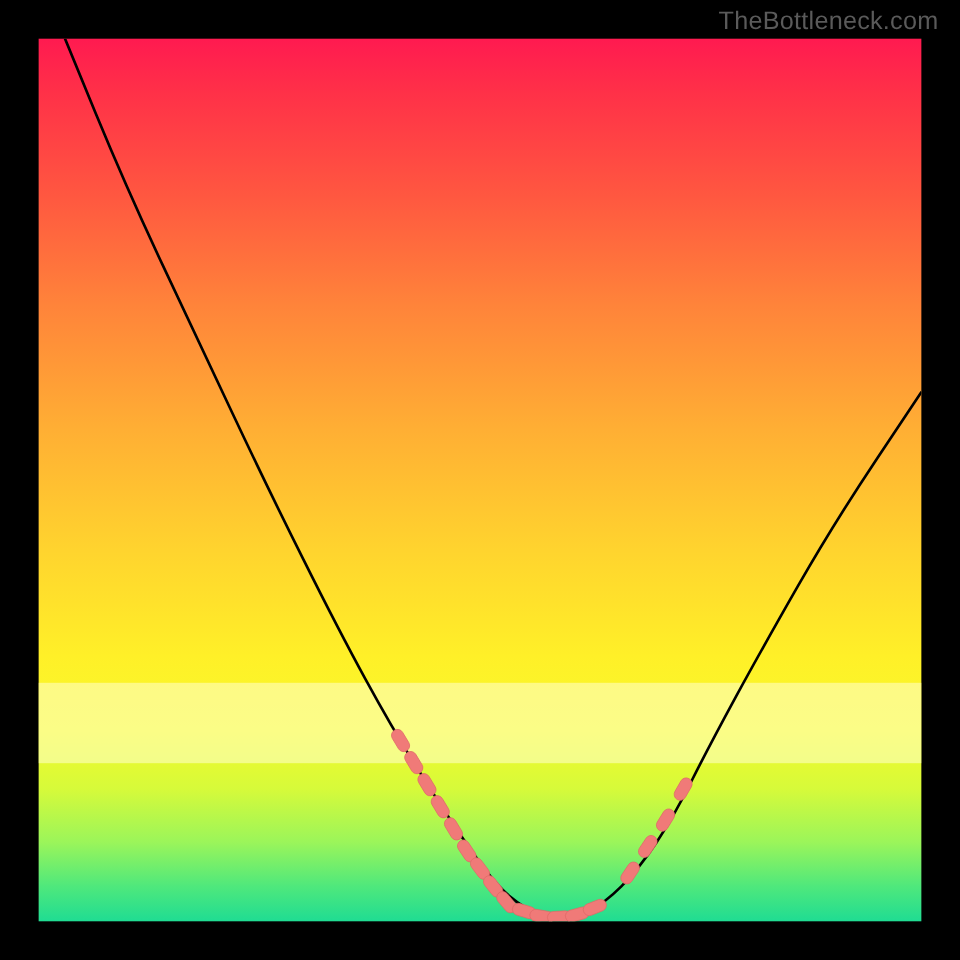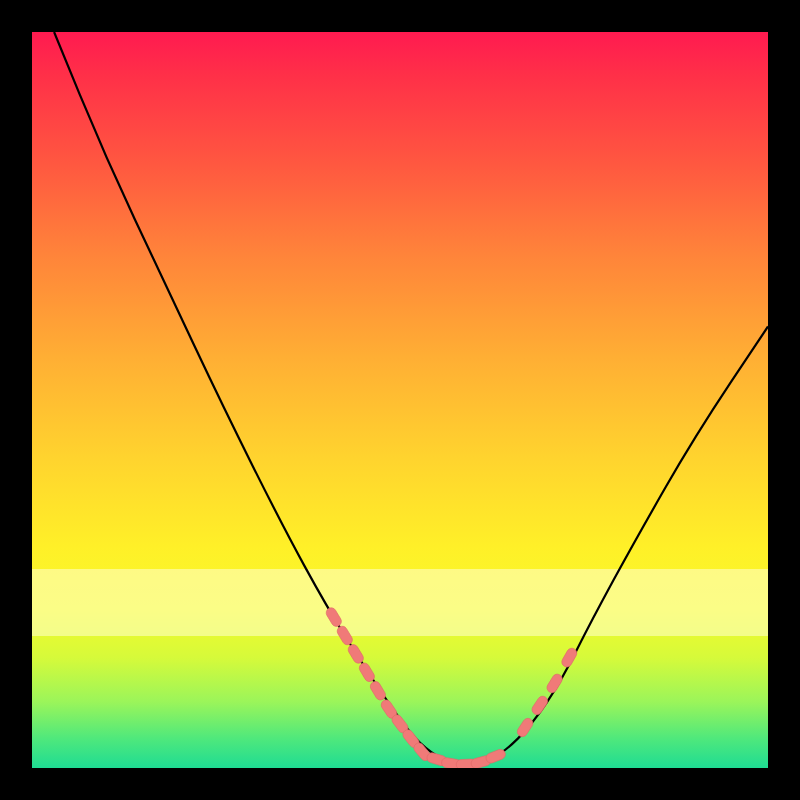--- a/index.html
+++ b/index.html
@@ -71,20 +71,21 @@
     font-size: 21px;
     letter-spacing: 0.2px;
     user-select: none;
   }
 </style>
 </head>
 <body>
 
 <div class="frame">
 
+  <div class="watermark">TheBottleneck.com</div>
 
   <div class="plot-area">
     <div class="gradient"></div>
     <div class="pale-band"></div>
     <svg class="curve-layer" viewBox="0 0 736 736" preserveAspectRatio="none">
       <path id="curve-path" d="M 22.1 0.0 Q 22.1 0.0 47.8 62.6 Q 73.6 125.1 103.0 187.7 Q 132.5 250.2 161.9 312.8 Q 191.4 375.4 220.8 434.2 Q 250.2 493.1 272.3 533.6 Q 294.4 574.1 312.8 603.5 Q 331.2 633.0 345.9 655.0 Q 360.6 677.1 371.7 691.8 Q 382.7 706.6 393.8 715.8 Q 404.8 725.0 415.8 729.0 Q 426.9 733.1 437.9 732.0 Q 449.0 730.8 460.0 726.1 Q 471.0 721.3 485.8 706.6 Q 500.5 691.8 515.2 669.8 Q 529.9 647.7 544.6 618.2 Q 559.4 588.8 581.4 548.3 Q 603.5 507.8 633.0 456.3 Q 662.4 404.8 699.2 349.6 T 736.0 294.4" fill="none" stroke="#000000" stroke-width="2.2"></path>
       <g id="marker-group">
           <rect x="291.8" y="580.1" width="20" height="10" rx="5" ry="5" fill="#f07a78" stroke="#e06a68" stroke-width="0.6" transform="rotate(59.0 301.8 585.1)"></rect>
           <rect x="302.8" y="598.5" width="20" height="10" rx="5" ry="5" fill="#f07a78" stroke="#e06a68" stroke-width="0.6" transform="rotate(59.0 312.8 603.5)"></rect>
           <rect x="313.8" y="616.9" width="20" height="10" rx="5" ry="5" fill="#f07a78" stroke="#e06a68" stroke-width="0.6" transform="rotate(59.0 323.8 621.9)"></rect>

